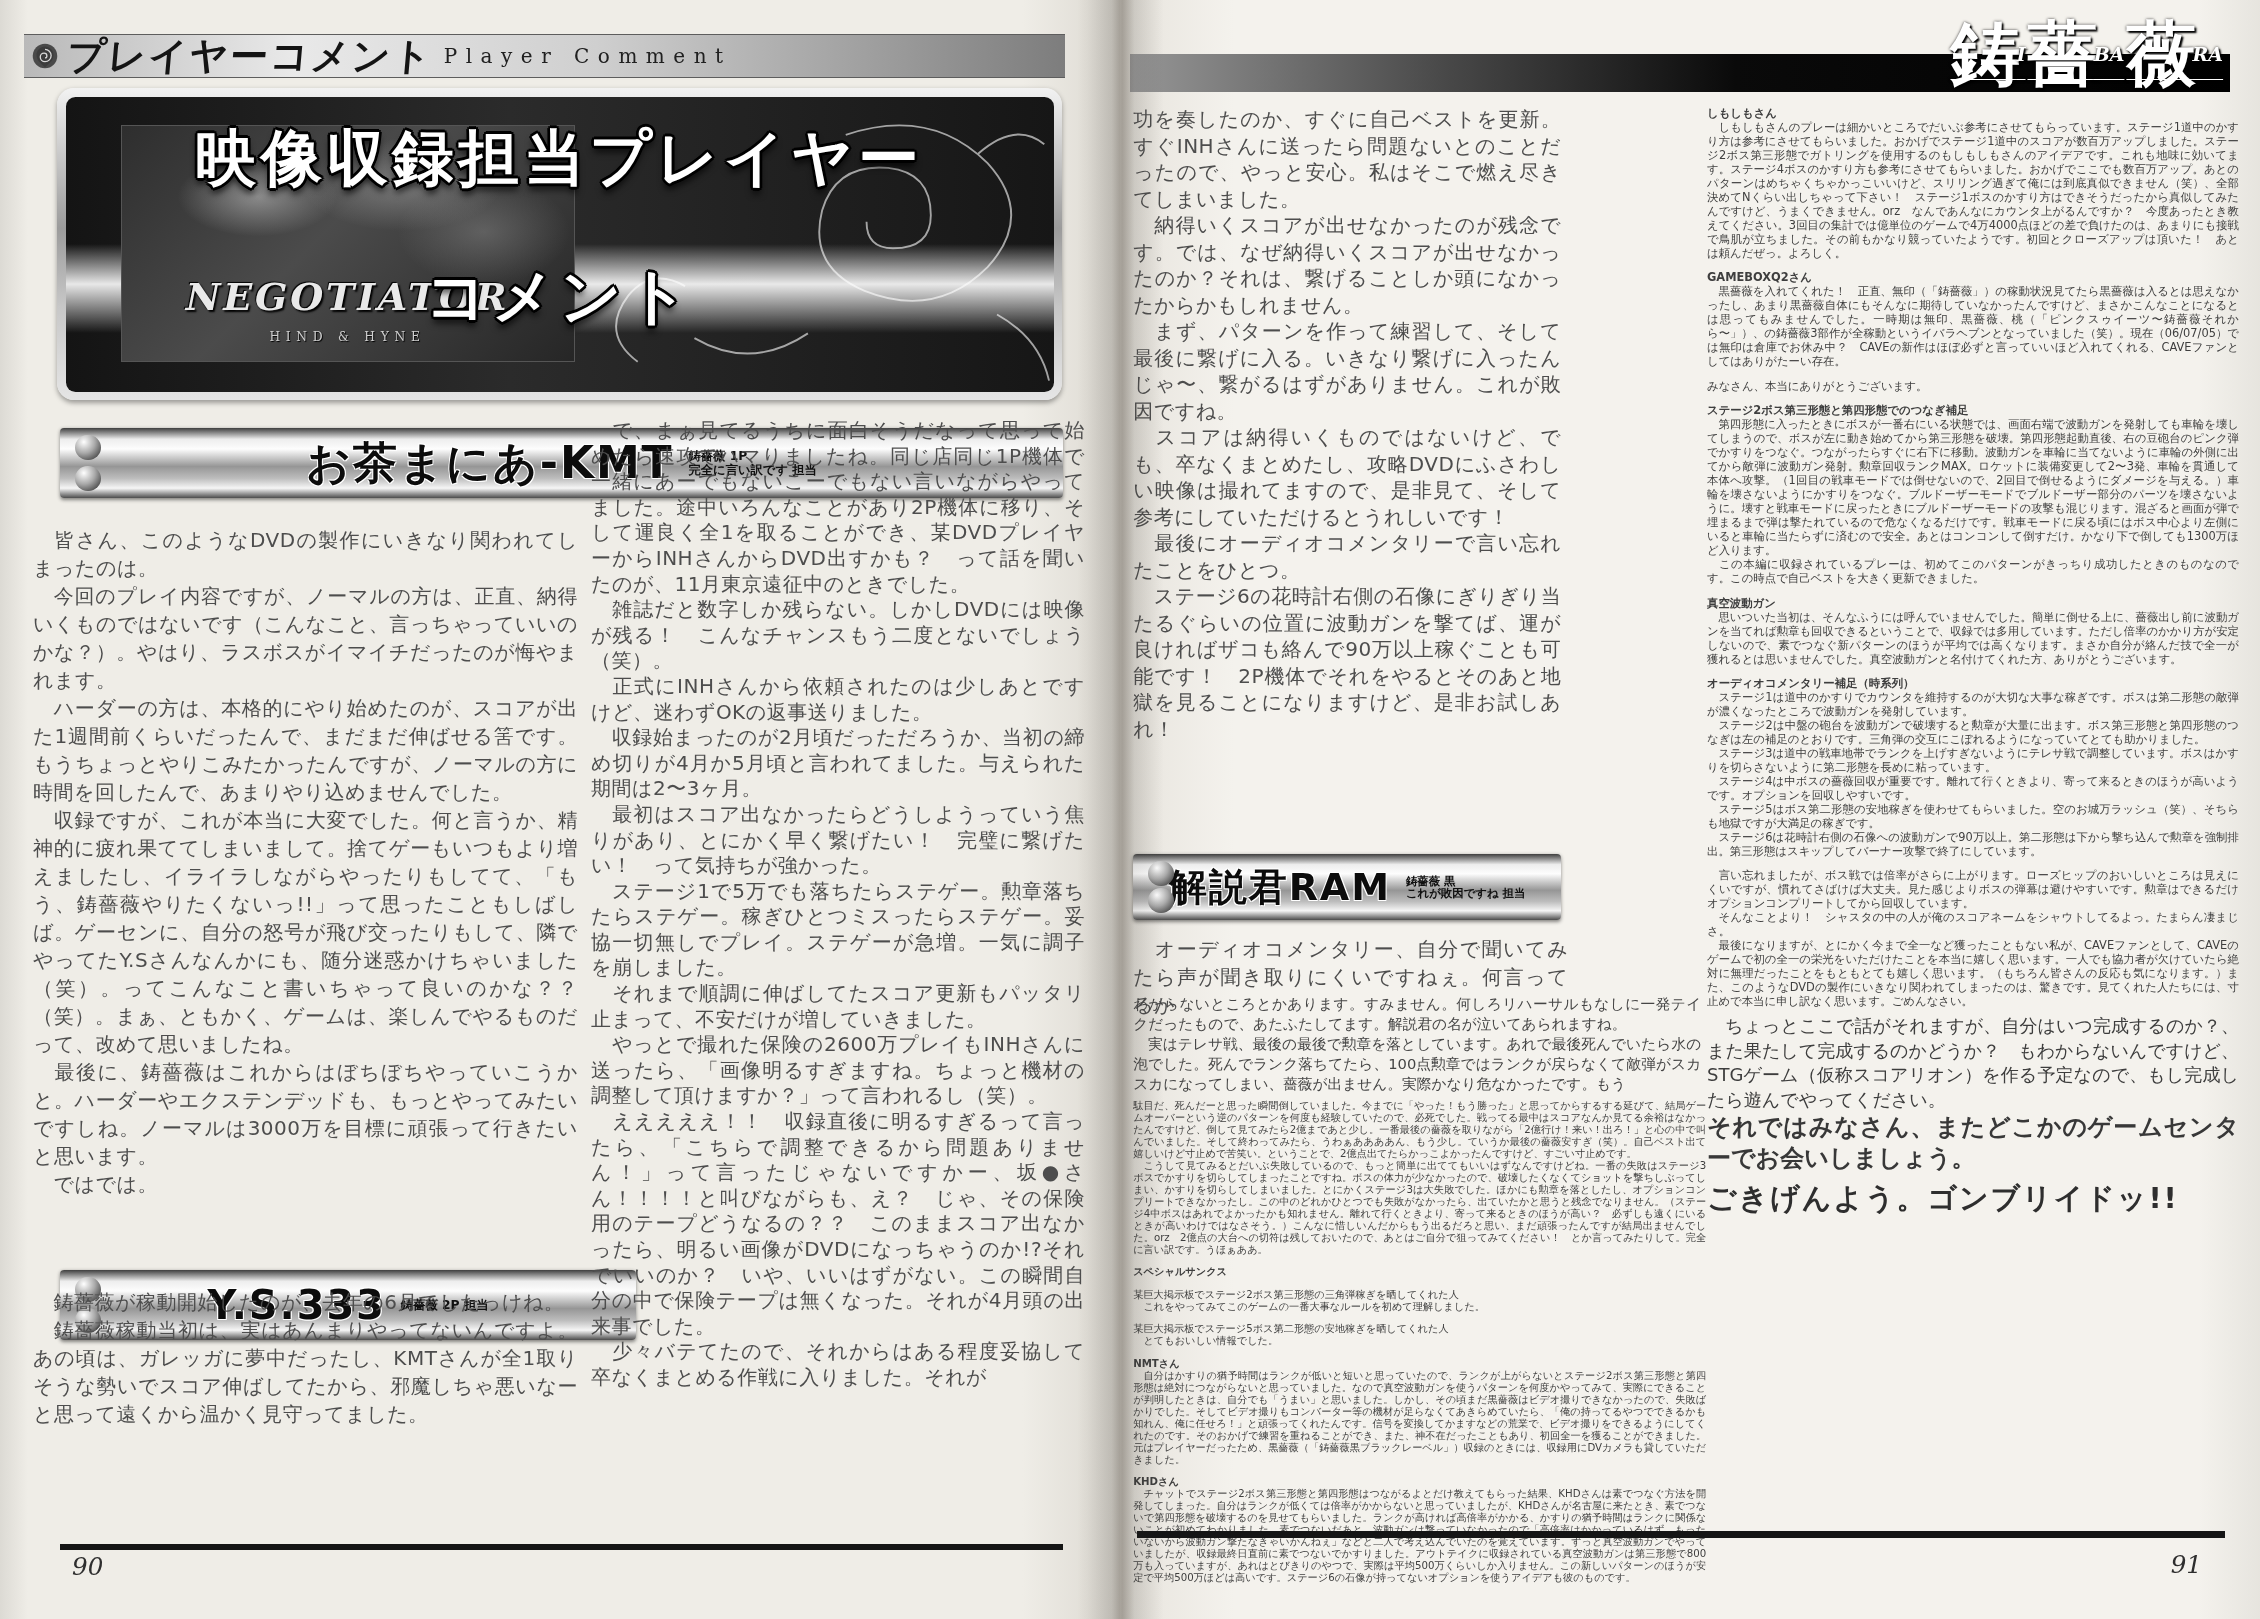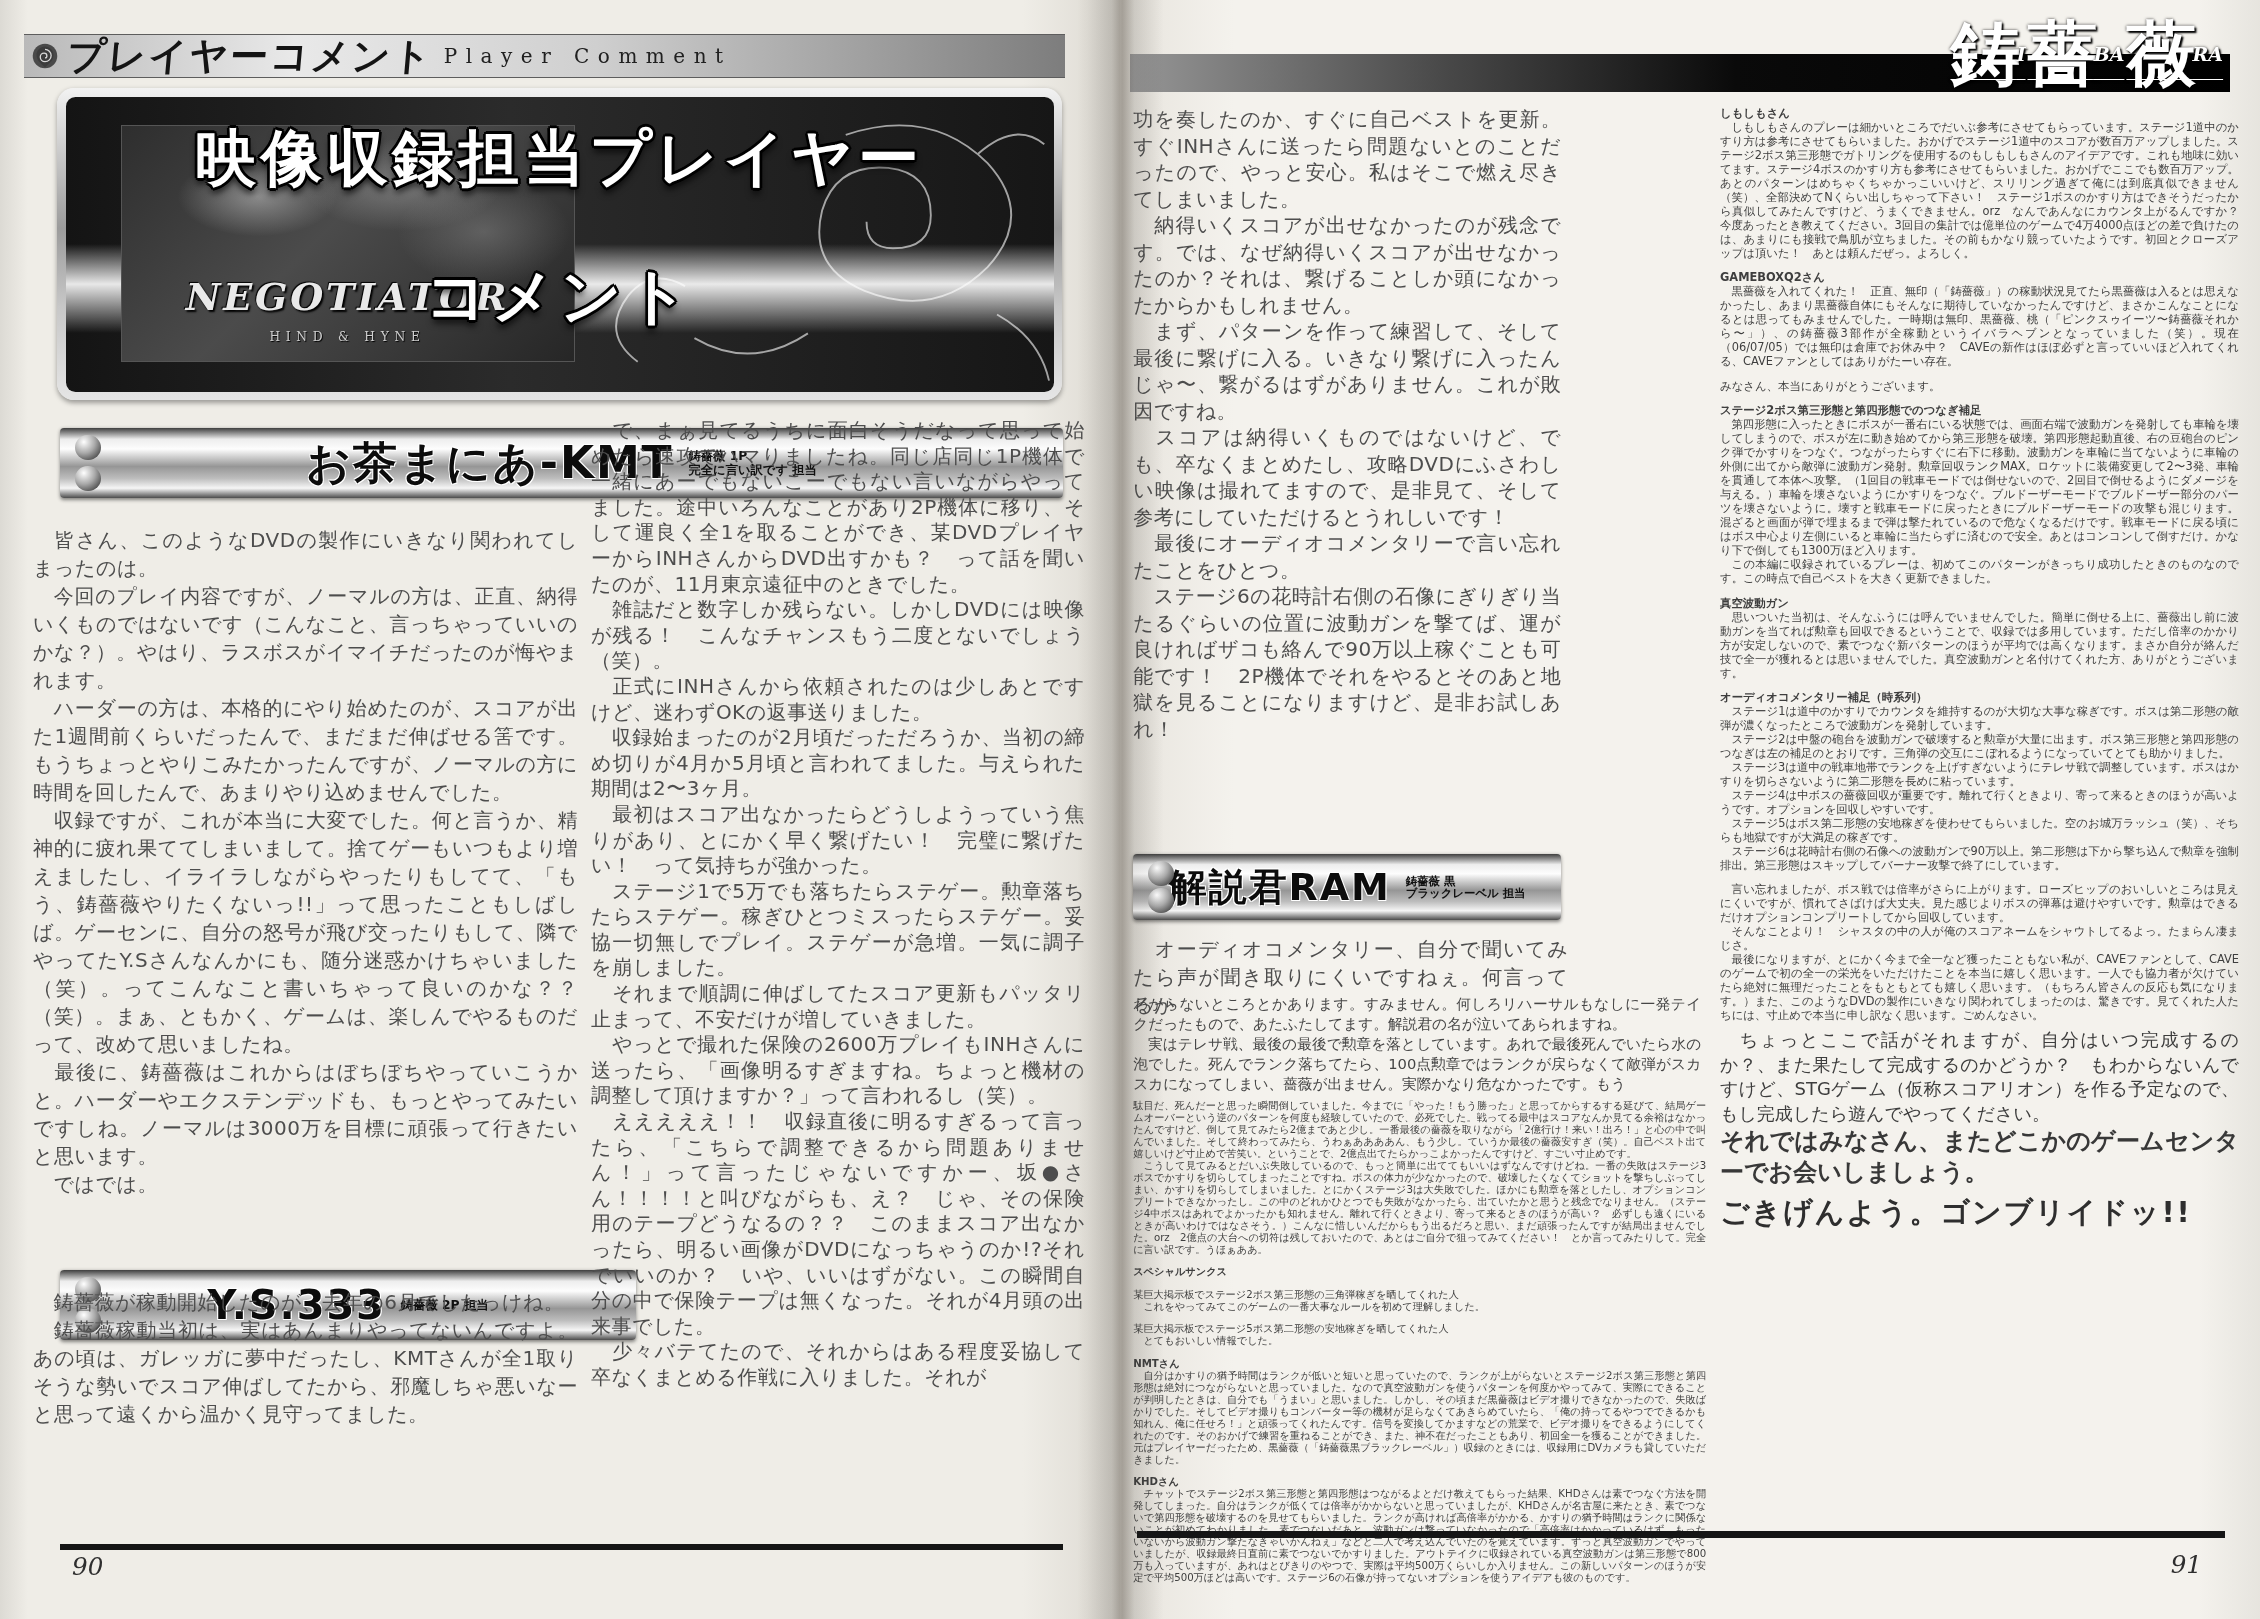--- a/index.html
+++ b/index.html
@@ -56,21 +56,21 @@
         text-shadow:0.9px 0.9px 0 #fff,-0.9px -0.9px 0 #fff,0.9px -0.9px 0 #fff,-0.9px 0.9px 0 #fff;}
   .nbar .rl{font-size:12.3px;font-weight:700;color:#101010;line-height:14px;text-align:left;white-space:nowrap;}
 
   
   .col p{margin:0;text-align:justify;}
   .big p{font-size:20px;line-height:28px;color:#4d4d4d;letter-spacing:0.5px;}
   #col2 p{line-height:25.6px;}
   #colA p{line-height:26.5px;}
   .mid p{font-size:14.7px;line-height:20px;color:#454545;}
   .small p{font-size:10.2px;line-height:12px;color:#3e3e3e;}
-  .dense p{font-size:11.4px;line-height:14px;color:#3e3e3e;margin-left:13px;}
+  .dense p{font-size:11.4px;line-height:14px;color:#3e3e3e;}
   .col p.sec{font-weight:700;}
   .col p.gap{height:10.4px;}
   .col p.end-med{font-size:18px;line-height:24.6px;color:#3d3d3d;margin-top:5.7px;}
   .col p.end-big{font-size:24px;line-height:31px;font-weight:600;color:#383838;}
   .col p.end-huge{font-size:29px;line-height:40px;font-weight:800;letter-spacing:1.9px;color:#2e2e2e;margin-top:3.8px;}
 
   .rule{position:absolute;background:#151515;}
   .pageno{position:absolute;font-family:"DejaVu Serif","Liberation Serif",serif;font-style:italic;font-size:24.6px;color:#2e2e2e;}
 
   
@@ -178,21 +178,21 @@
         <p>　スコアは納得いくものではないけど、でも、卒なくまとめたし、攻略DVDにふさわしい映像は撮れてますので、是非見て、そして参考にしていただけるとうれしいです！</p>
         <p>　最後にオーディオコメンタリーで言い忘れたことをひとつ。</p>
         <p>　ステージ6の花時計右側の石像にぎりぎり当たるぐらいの位置に波動ガンを撃てば、運が良ければザコも絡んで90万以上稼ぐことも可能です！　2P機体でそれをやるとそのあと地獄を見ることになりますけど、是非お試しあれ！</p>
       </div>
 
     <div class="nbar" style="left:13.2px;top:854px;width:428px;height:66px;">
       <span class="orb o1"></span>
       <span class="orb o2"></span>
       <span class="nm" style="font-size:38px;">解説君RAM</span>
       <span class="rl" style="font-size:11.4px;line-height:12.3px;">
-        <span>鋳薔薇 黒</span><br><span>ブラックレーベル 担当</span>
+        <span>鋳薔薇 黒</span><br><span>これが敗因ですね 担当</span>
       </span>
     </div>
 
     <div class="col big" style="position:absolute;left:13.2px;top:935px;width:435px;">
         <p>　オーディオコメンタリー、自分で聞いてみたら声が聞き取りにくいですねぇ。何言ってるか</p>
       </div>
 
     <div class="col mid" style="position:absolute;left:13.2px;top:994px;width:568px;">
         <p>わからないところとかあります。すみません。何しろリハーサルもなしに一発テイクだったもので、あたふたしてます。解説君の名が泣いてあられますね。</p>
         <p>　実はテレサ戦、最後の最後で勲章を落としています。あれで最後死んでいたら水の泡でした。死んでランク落ちてたら、100点勲章ではランクが戻らなくて敵弾がスカスカになってしまい、薔薇が出ません。実際かなり危なかったです。もう</p>

